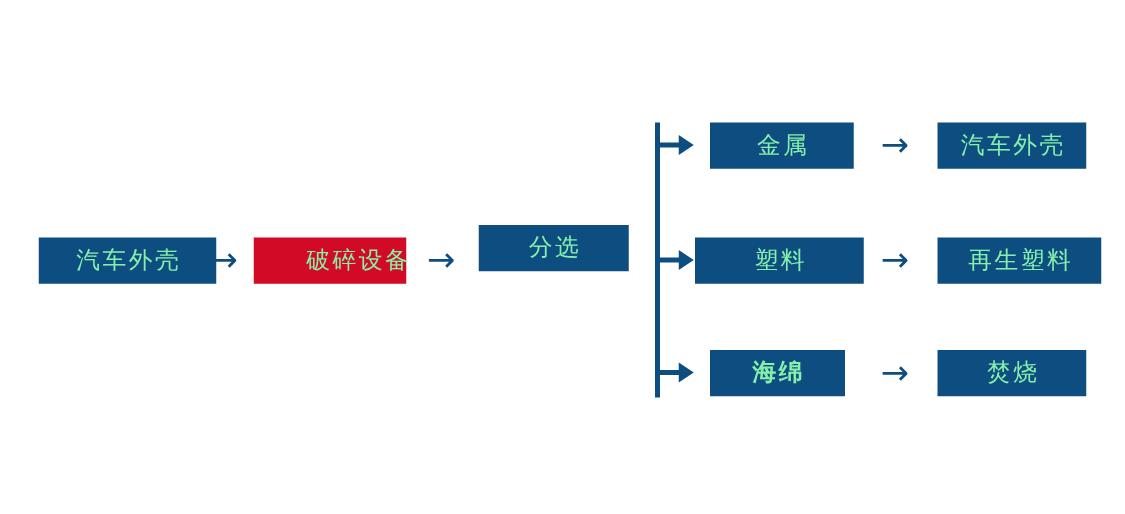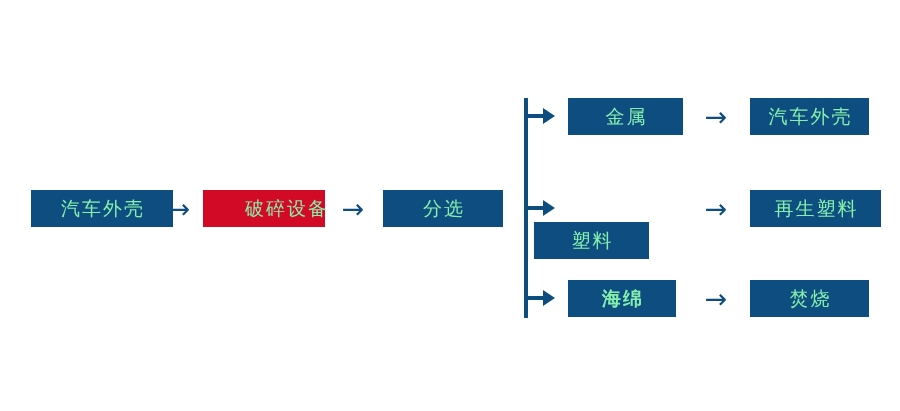--- a/index.html
+++ b/index.html
@@ -69,37 +69,37 @@
 <div id="canvas">
 
   <div class="node blue" style="left:31px; top:190px; width:142px; height:37px;">汽车外壳</div>
 
   <div class="arrow" style="left:163px; top:192px; width:32px; height:33px;">→</div>
 
   <div class="node red" style="left:203px; top:190px; width:122px; height:37px;">破碎设备</div>
 
   <div class="arrow" style="left:337px; top:192px; width:32px; height:33px;">→</div>
 
-  <div class="node blue" style="left:383px; top:190px; width:120px; height:37px;">分选</div>
+  <div class="node blue" style="left:383px; top:180px; width:120px; height:37px;">分选</div>
 
   <div class="trunk" style="left:524px; top:98px; width:4px; height:220px;"></div>
 
   <div class="branch-stem" style="left:524px; top:114px; width:22px; height:4px;"></div>
   <div class="branch-head" style="left:543px; top:108px;"></div>
 
   <div class="node blue" style="left:568px; top:98px; width:115px; height:37px;">金属</div>
 
   <div class="arrow" style="left:700px; top:100px; width:32px; height:33px;">→</div>
 
   <div class="node blue" style="left:750px; top:98px; width:119px; height:37px;">汽车外壳</div>
 
   <div class="branch-stem" style="left:524px; top:206px; width:22px; height:4px;"></div>
   <div class="branch-head" style="left:543px; top:200px;"></div>
 
-  <div class="node blue" style="left:534px; top:190px; width:115px; height:37px;margin-top:32px;">塑料</div>
+  <div class="node blue" style="left:556px; top:190px; width:135px; height:37px;">塑料</div>
 
   <div class="arrow" style="left:700px; top:192px; width:32px; height:33px;">→</div>
 
   <div class="node blue" style="left:750px; top:190px; width:131px; height:37px;">再生塑料</div>
 
   <div class="branch-stem" style="left:524px; top:296px; width:22px; height:4px;"></div>
   <div class="branch-head" style="left:543px; top:290px;"></div>
 
   <div class="node blue" style="left:568px; top:280px; width:108px; height:37px;font-weight:bold;">海绵</div>
 

